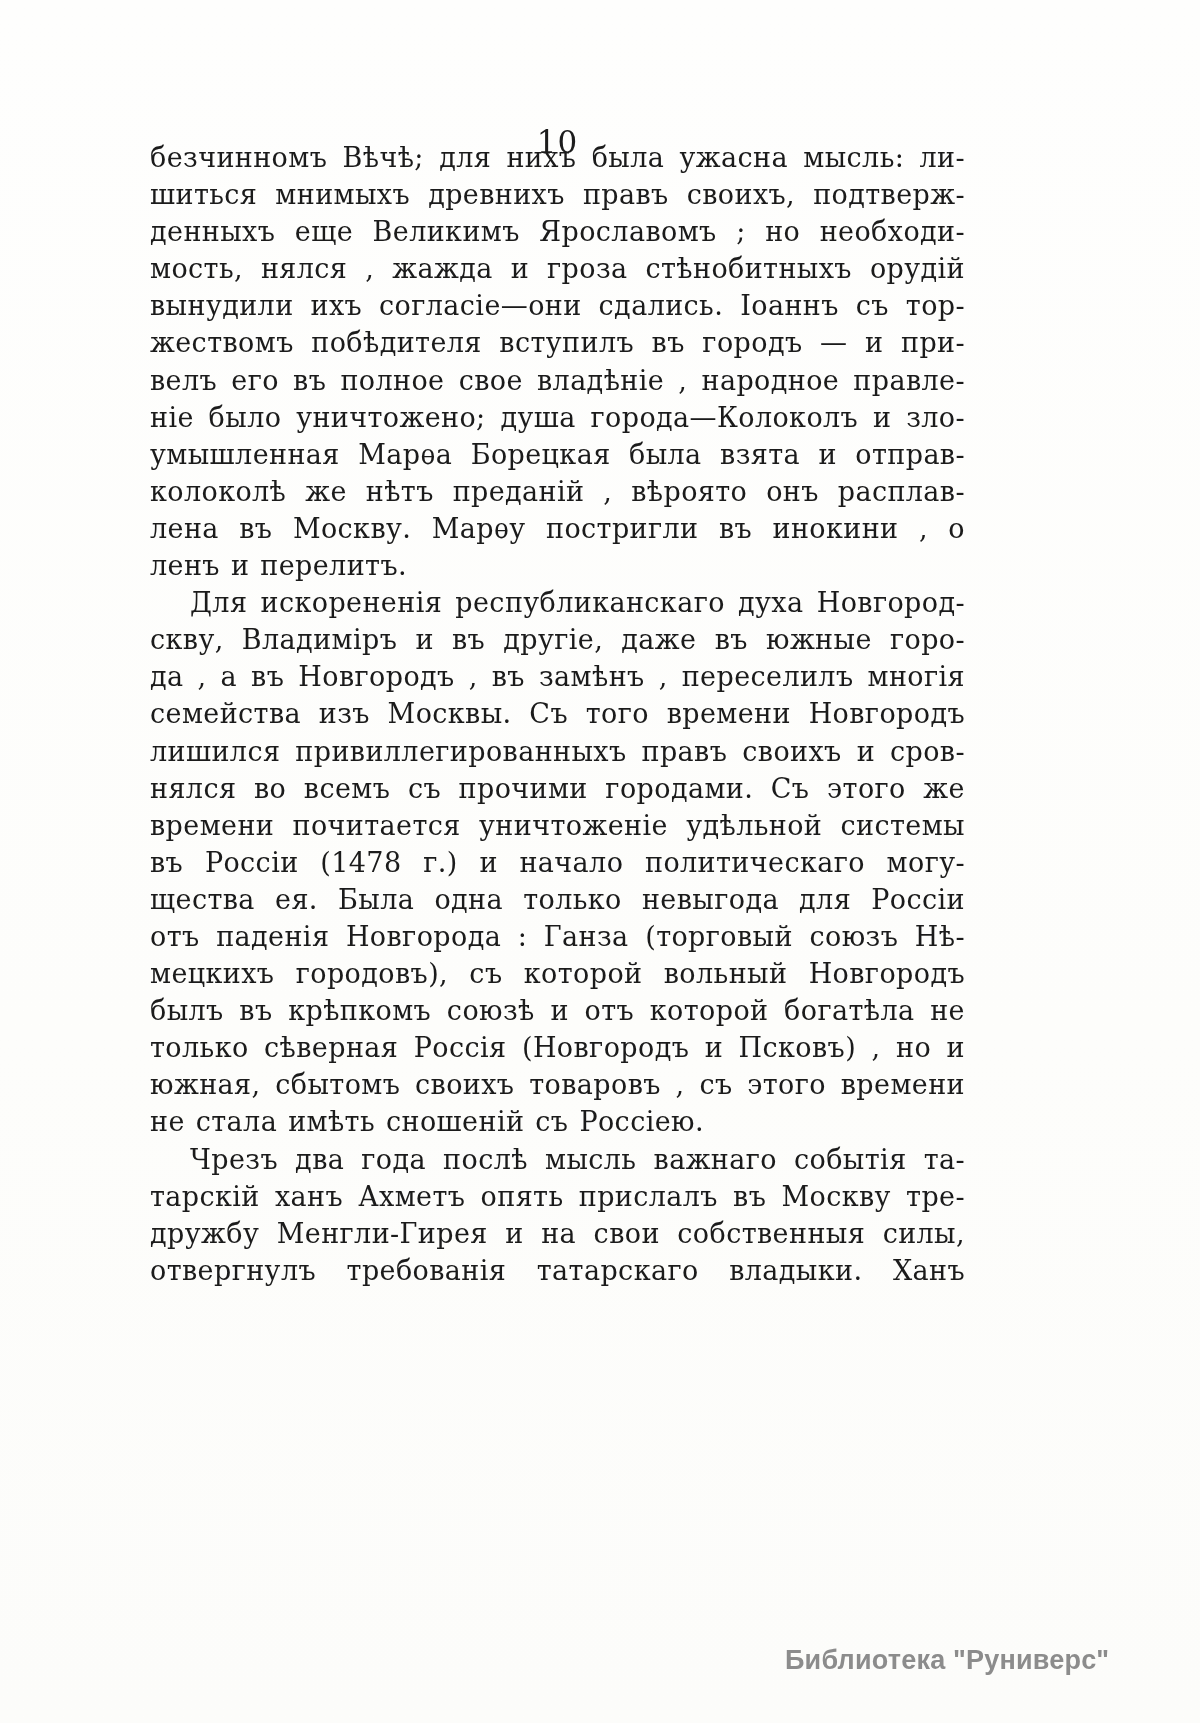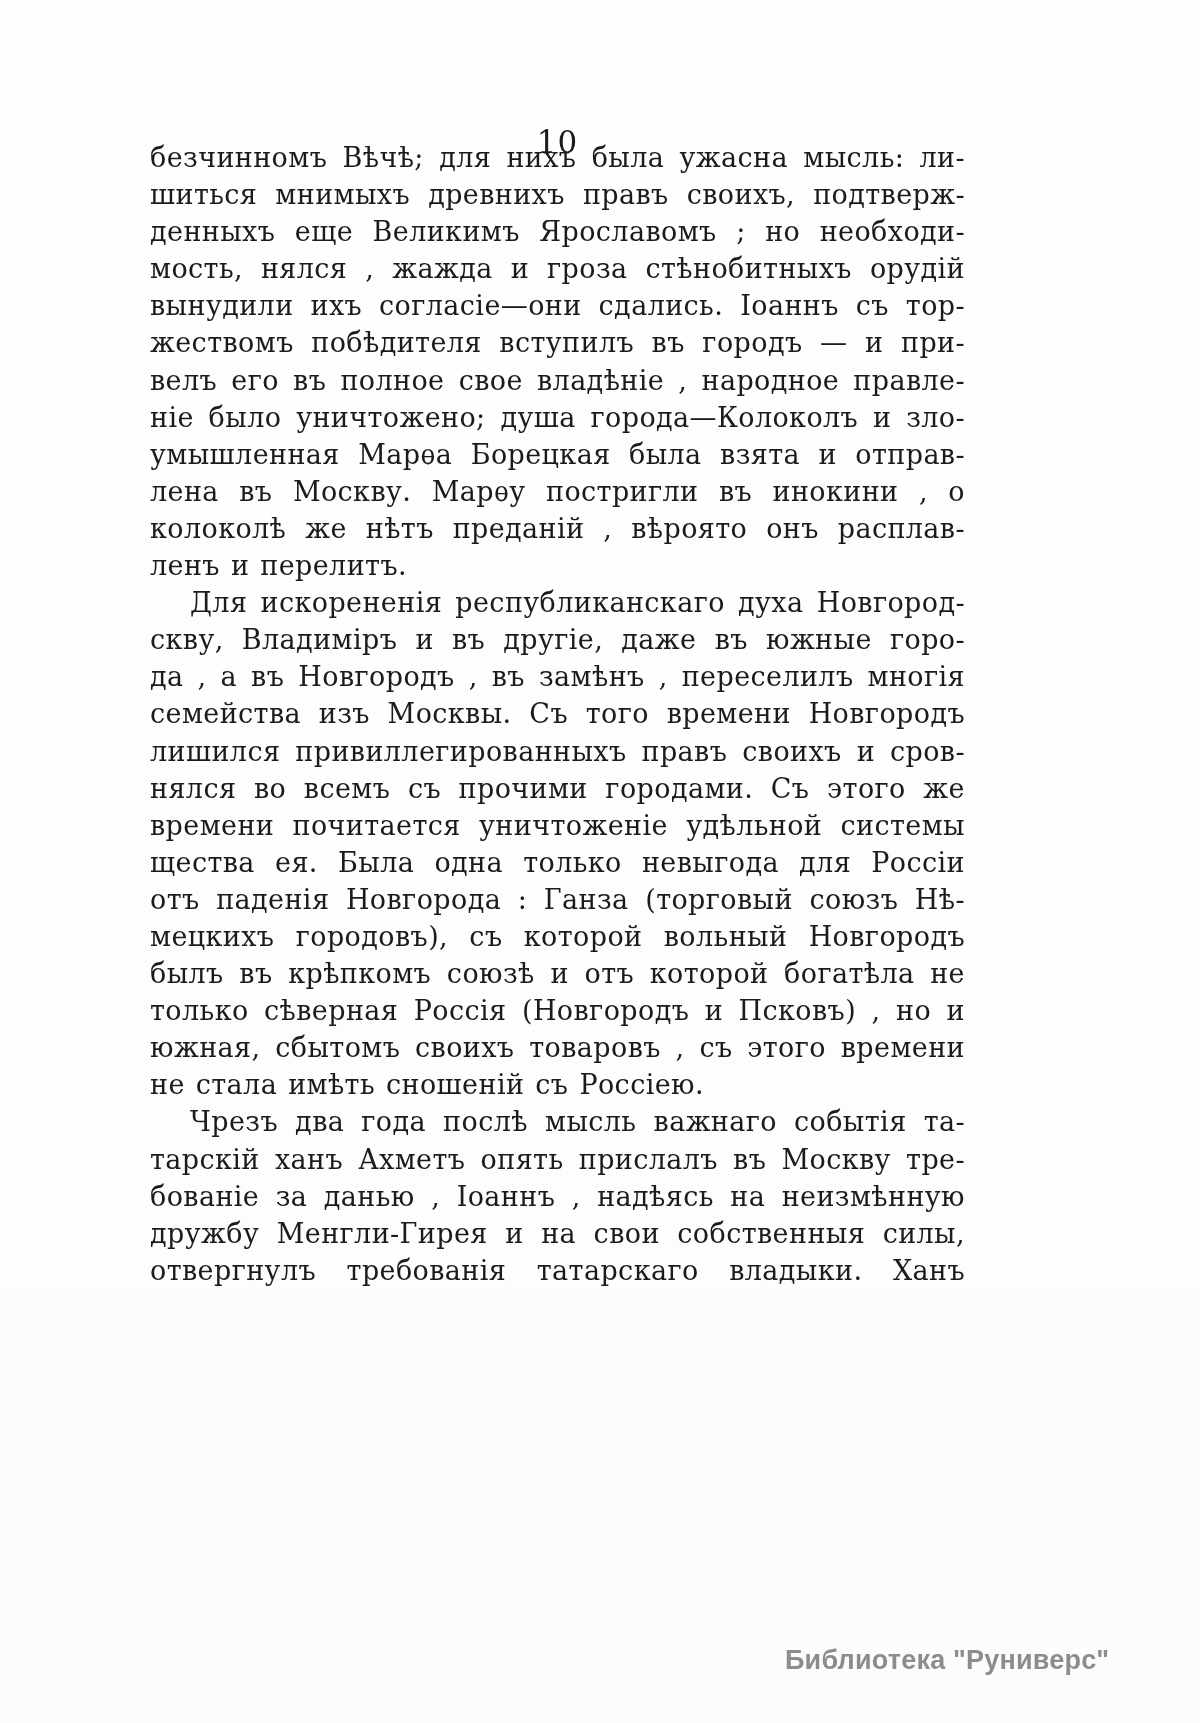--- a/index.html
+++ b/index.html
@@ -74,38 +74,38 @@
   <div class="text-block">
       <div class="line">безчинномъ Вѣчѣ; для нихъ была ужасна мысль: ли-</div>
       <div class="line">шиться мнимыхъ древнихъ правъ своихъ, подтверж-</div>
       <div class="line">денныхъ еще Великимъ Ярославомъ ; но необходи-</div>
       <div class="line">мость, нялся , жажда и гроза стѣнобитныхъ орудій</div>
       <div class="line">вынудили ихъ согласіе—они сдались. Іоаннъ съ тор-</div>
       <div class="line">жествомъ побѣдителя вступилъ въ городъ — и при-</div>
       <div class="line">велъ его въ полное свое владѣніе , народное правле-</div>
       <div class="line">ніе было уничтожено; душа города—Колоколъ и зло-</div>
       <div class="line">умышленная Марѳа Борецкая была взята и отправ-</div>
+      <div class="line">колоколѣ же нѣтъ преданій , вѣроято онъ расплав-</div>
       <div class="line">лена въ Москву. Марѳу постригли въ инокини , о</div>
-      <div class="line">колоколѣ же нѣтъ преданій , вѣроято онъ расплав-</div>
       <div class="line para-end">ленъ и перелитъ.</div>
       <div class="line indent">Для искорененія республиканскаго духа Новгород-</div>
       <div class="line">скву, Владиміръ и въ другіе, даже въ южные горо-</div>
       <div class="line">да , а въ Новгородъ , въ замѣнъ , переселилъ многія</div>
       <div class="line">семейства изъ Москвы. Съ того времени Новгородъ</div>
       <div class="line">лишился привиллегированныхъ правъ своихъ и сров-</div>
       <div class="line">нялся во всемъ съ прочими городами. Съ этого же</div>
       <div class="line">времени почитается уничтоженіе удѣльной системы</div>
+      <div class="line">въ Россіи (1478 г.) и начало политическаго могу-</div>
       <div class="line">щества ея. Была одна только невыгода для Россіи</div>
       <div class="line">отъ паденія Новгорода : Ганза (торговый союзъ Нѣ-</div>
       <div class="line">мецкихъ городовъ), съ которой вольный Новгородъ</div>
       <div class="line">былъ въ крѣпкомъ союзѣ и отъ которой богатѣла не</div>
       <div class="line">только сѣверная Россія (Новгородъ и Псковъ) , но и</div>
       <div class="line">южная, сбытомъ своихъ товаровъ , съ этого времени</div>
       <div class="line para-end">не стала имѣть сношеній съ Россіею.</div>
       <div class="line indent">Чрезъ два года послѣ мысль важнаго событія та-</div>
       <div class="line">тарскій ханъ Ахметъ опять прислалъ въ Москву тре-</div>
-      <div class="line">бованіе за данью , Іоаннъ , надѣясь на неизмѣнную</div>
       <div class="line">дружбу Менгли-Гирея и на свои собственныя силы,</div>
       <div class="line">отвергнулъ требованія татарскаго владыки. Ханъ</div>
     </div>
 
   <div class="watermark">Библиотека "Руниверс"</div>
 </div>
 
 </body></html>

